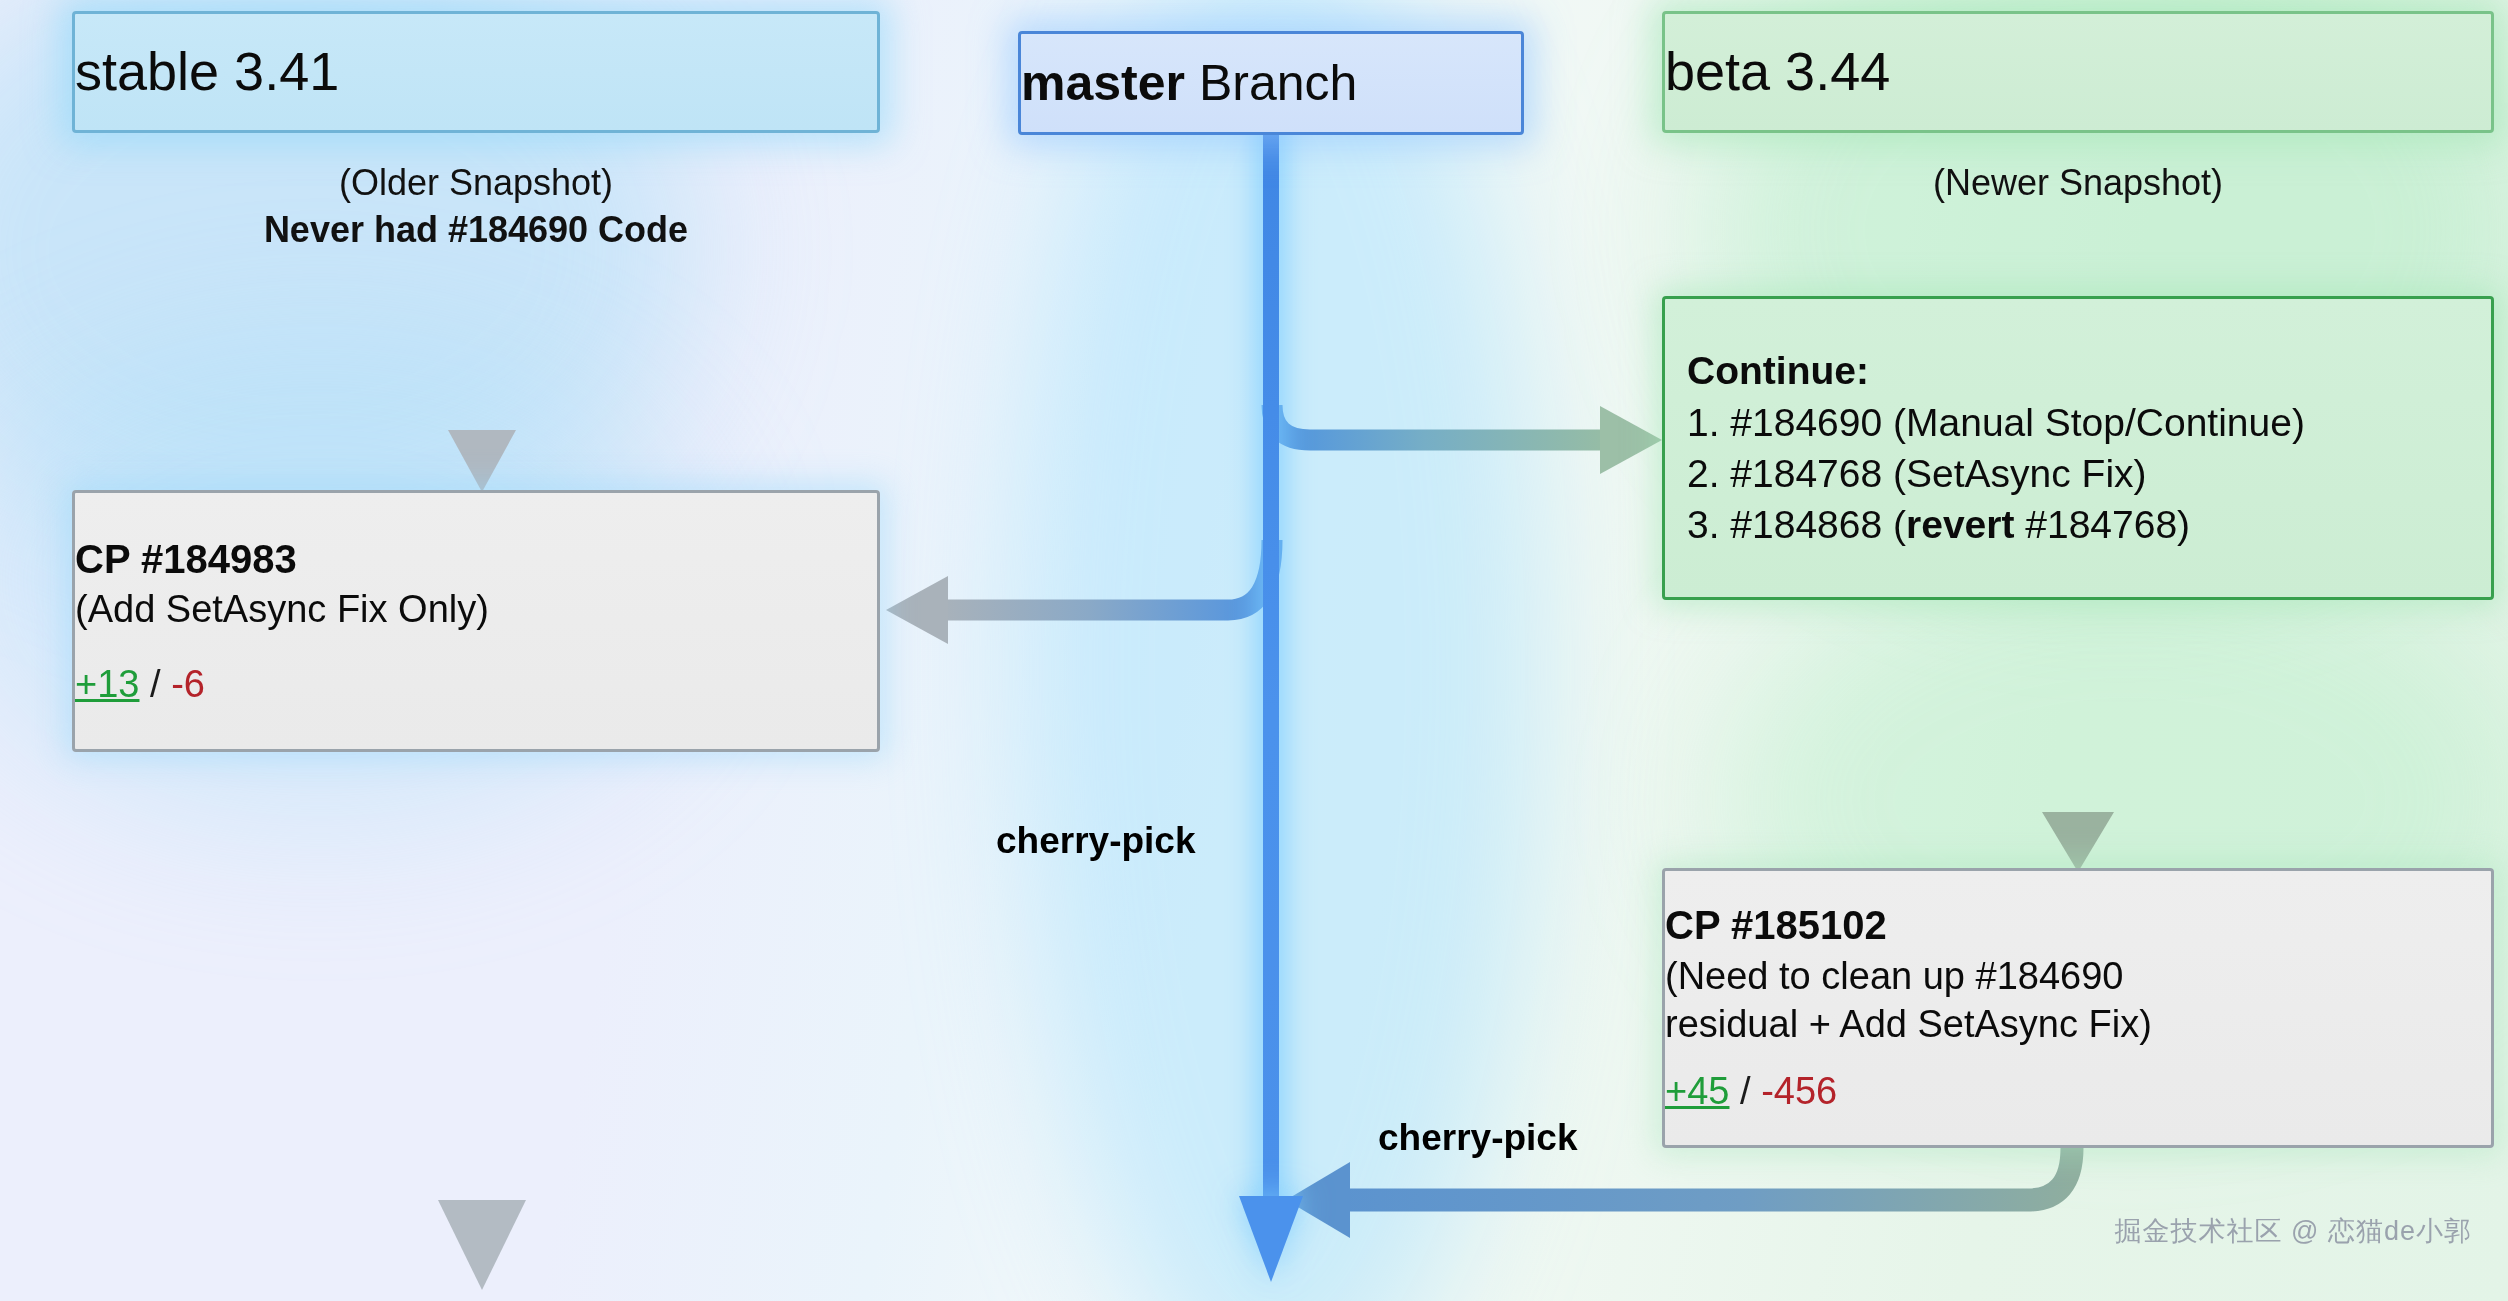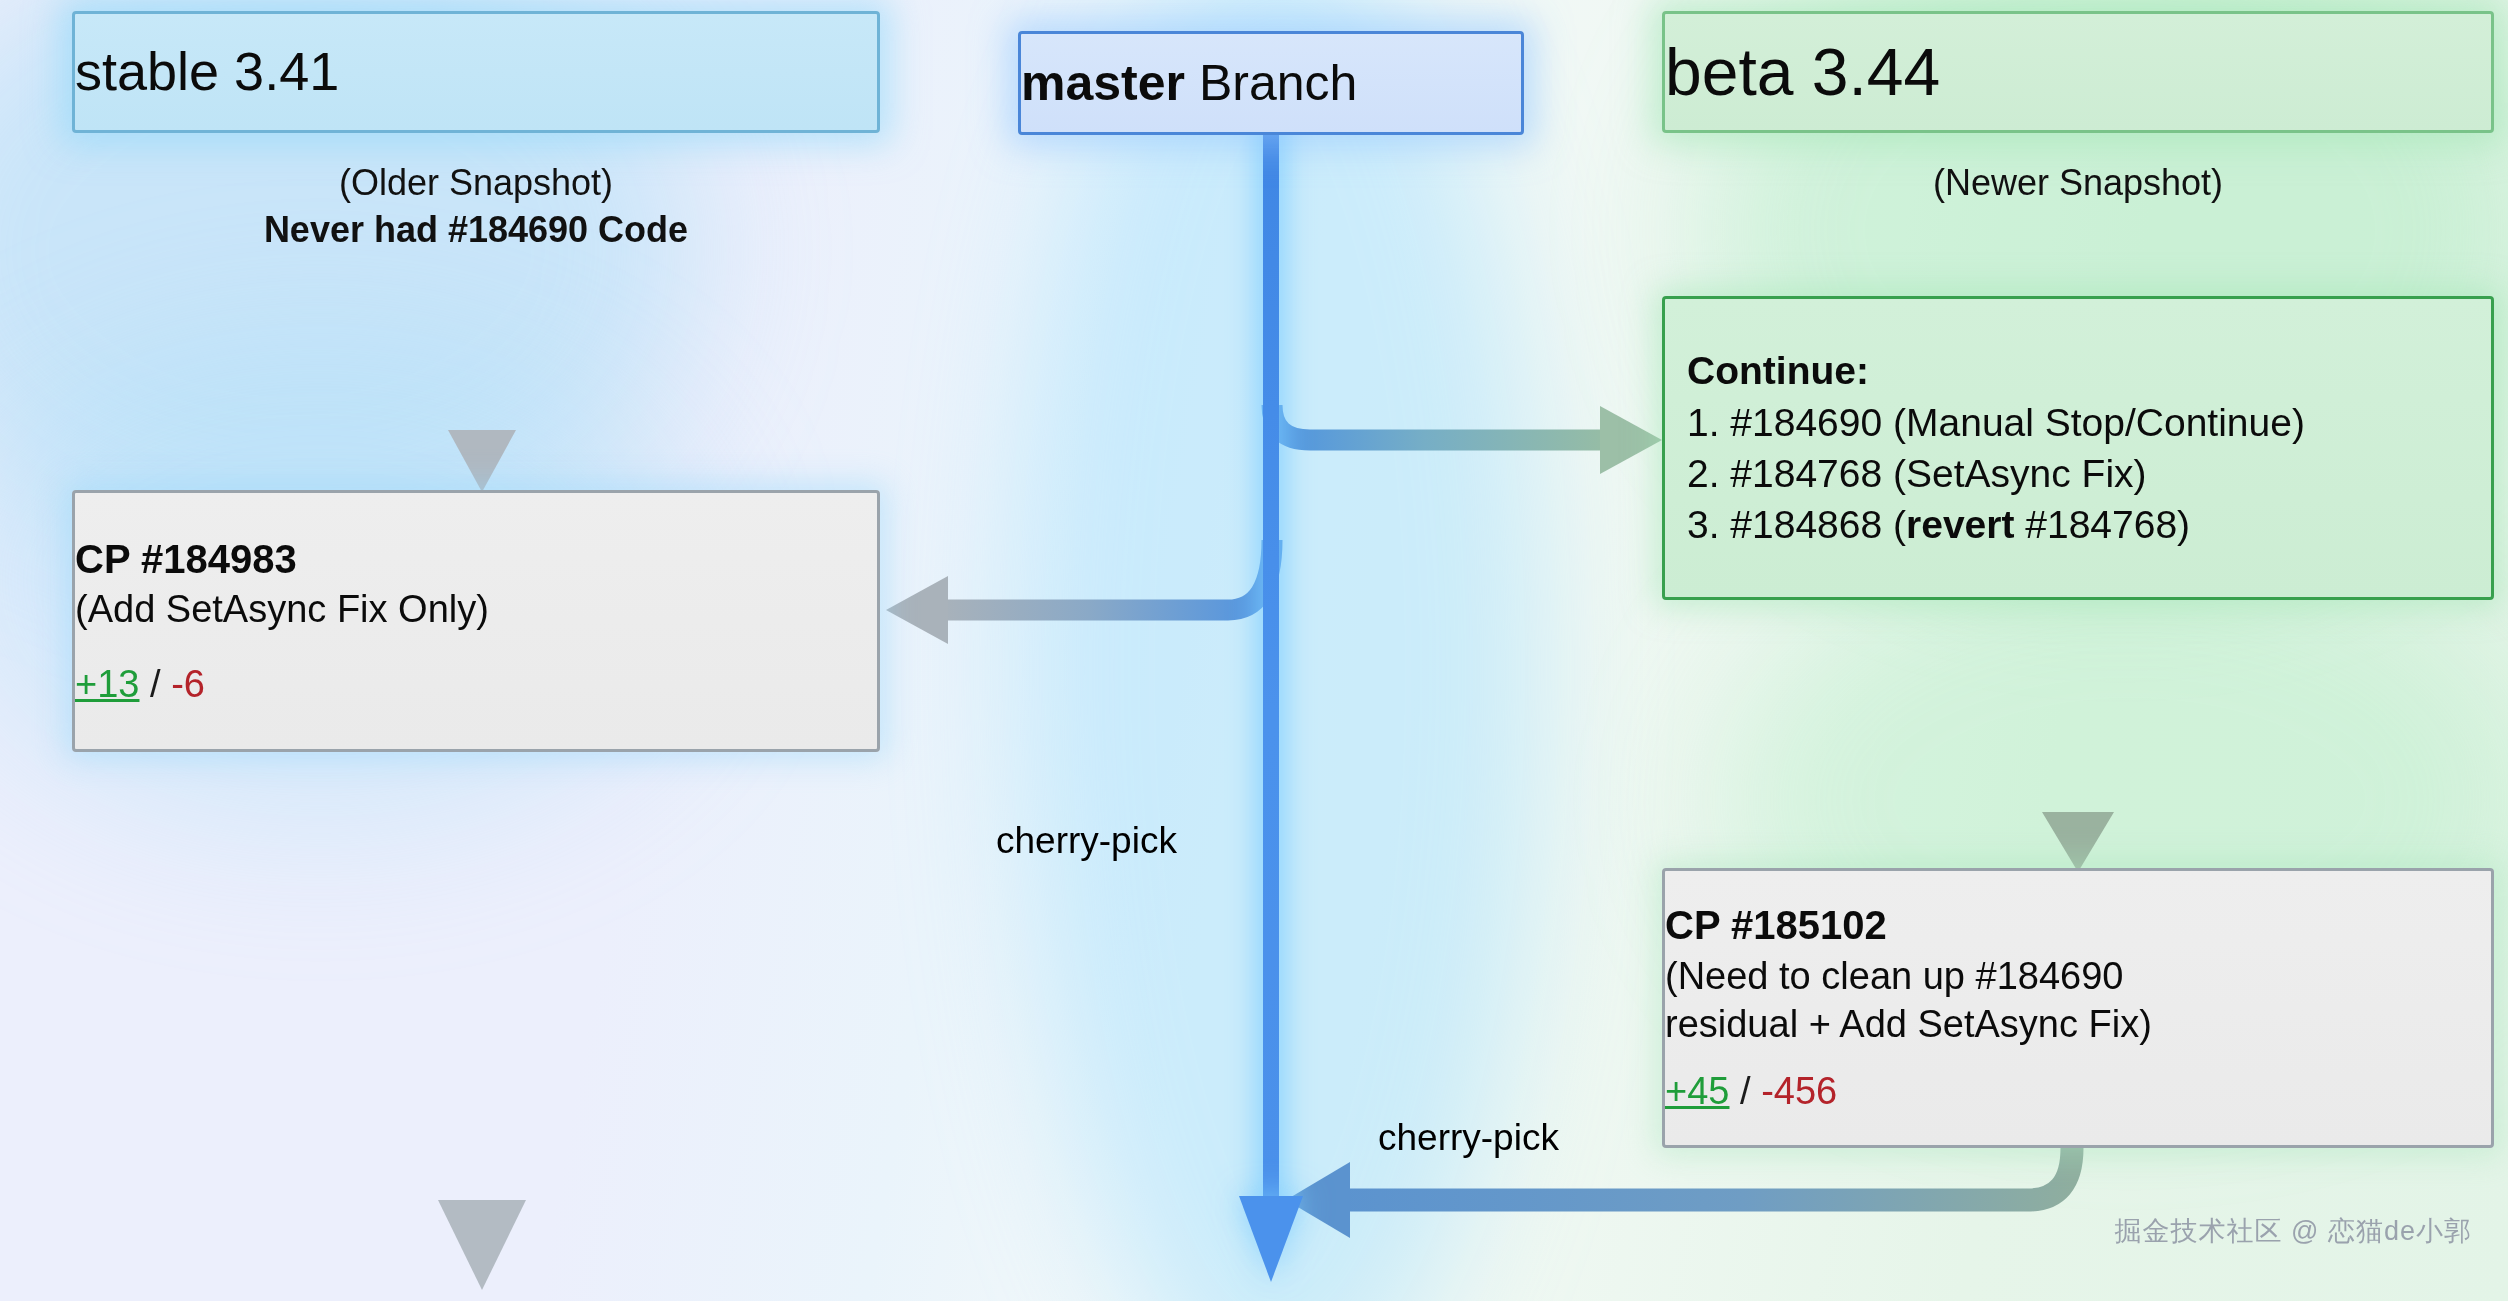--- a/index.html
+++ b/index.html
@@ -61,21 +61,21 @@
   .chip-master {
     background: linear-gradient(180deg,#d7e6fb 0%, #cfe0fa 100%);
     border: 3px solid #4a86d8;
     box-shadow: 0 0 34px 12px rgba(150,200,255,0.55);
     font-size: 50px;
   }
   .chip-beta {
     background: linear-gradient(180deg,#d3efd8 0%, #cdecd3 100%);
     border: 3px solid #79c389;
     box-shadow: 0 0 34px 12px rgba(160,230,180,0.55);
-    font-size: 66px;
+    font-size: 54px;
   }
 
   .bold { font-weight: bold; }
 
   
   .caption {
     position: absolute;
     text-align: center;
     color: #111;
     line-height: 1.30;
@@ -113,21 +113,21 @@
     line-height: 1.32;
   }
   .contained-head { font-weight: bold; }
 
   .remark { font-size: 39px; font-weight: bold; }
 
   
   .edge-label {
     position: absolute;
     font-size: 37px;
-    font-weight: normal;
+    font-weight: bold;
     color: #000;
     white-space: nowrap;
   }
 
   
   .trunk {
     position: absolute;
     left: 1263px;
     top: 112px;
     width: 16px;

